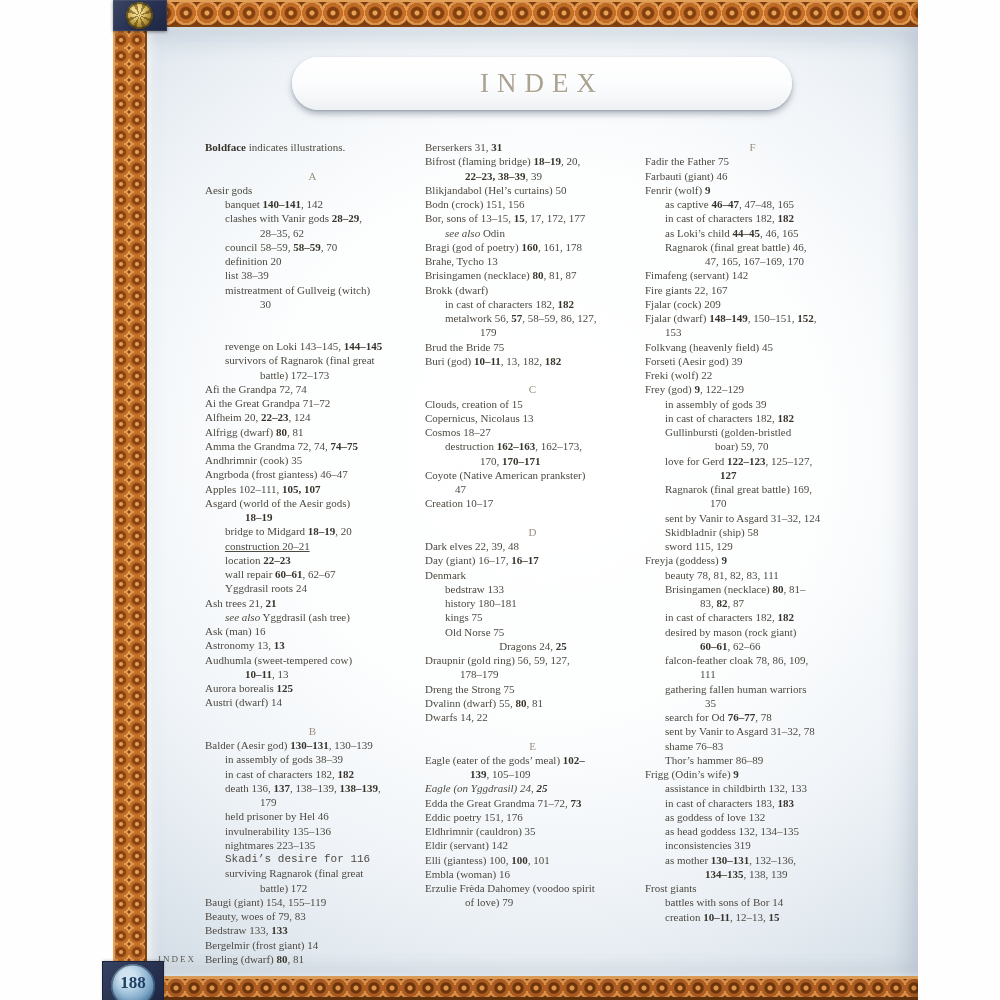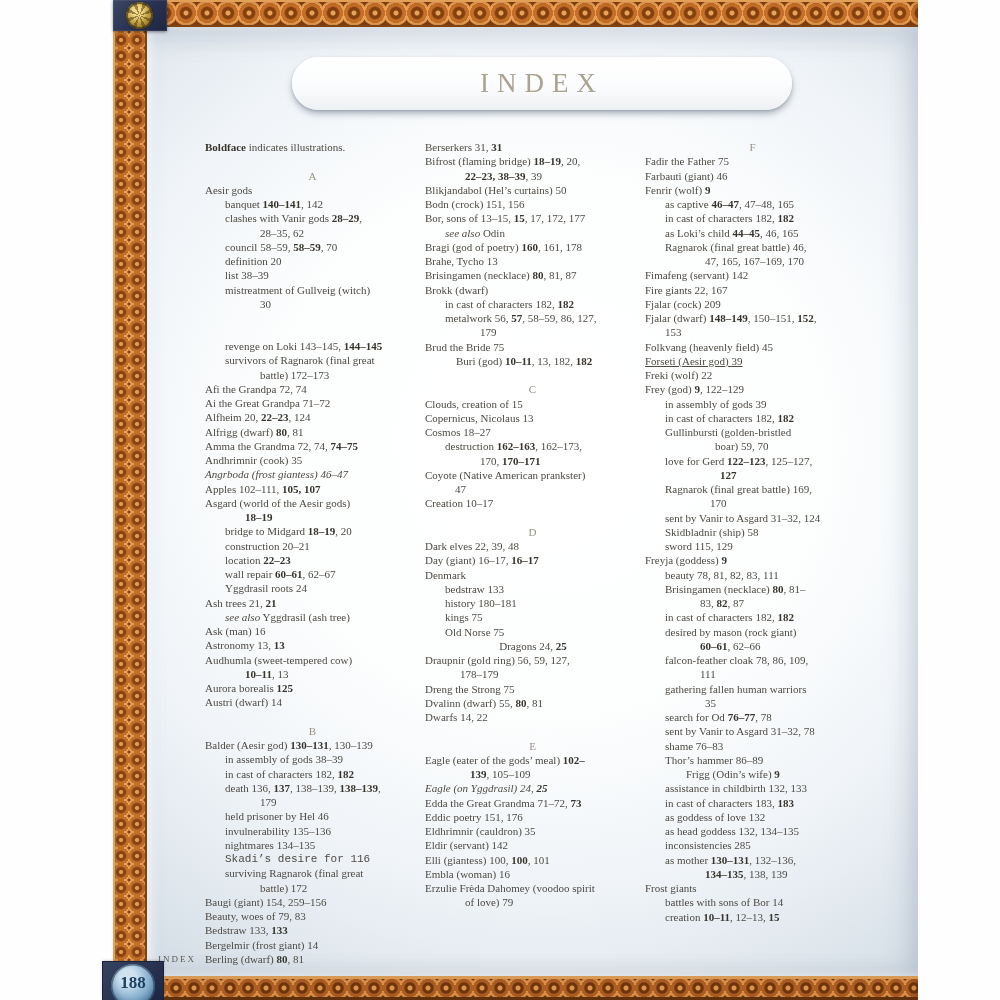--- a/index.html
+++ b/index.html
@@ -137,51 +137,51 @@
         <div class="ln t-c" style="padding-left: 55px;">30</div>
         <div class="ln t-s" style="padding-left: 20px; margin-top: 28px;">revenge on Loki 143–145, <b>144–145</b></div>
         <div class="ln t-s" style="padding-left: 20px;">survivors of Ragnarok (final great</div>
         <div class="ln t-c" style="padding-left: 55px;">battle) 172–173</div>
         <div class="ln t-e" style="padding-left: 0px;">Afi the Grandpa 72, 74</div>
         <div class="ln t-e" style="padding-left: 0px;">Ai the Great Grandpa 71–72</div>
         <div class="ln t-e" style="padding-left: 0px;">Alfheim 20, <b>22–23</b>, 124</div>
         <div class="ln t-e" style="padding-left: 0px;">Alfrigg (dwarf) <b>80</b>, 81</div>
         <div class="ln t-e" style="padding-left: 0px;">Amma the Grandma 72, 74, <b>74–75</b></div>
         <div class="ln t-e" style="padding-left: 0px;">Andhrimnir (cook) 35</div>
-        <div class="ln t-e" style="padding-left: 0px; font-style: italic;">Angrboda (frost giantess) 46–47</div>
+        <div class="ln t-e" style="padding-left: 0px;">Angrboda (frost giantess) 46–47</div>
         <div class="ln t-e" style="padding-left: 0px;">Apples 102–111, <b>105, 107</b></div>
         <div class="ln t-e" style="padding-left: 0px;">Asgard (world of the Aesir gods)</div>
         <div class="ln t-c" style="padding-left: 40px;"><b>18–19</b></div>
         <div class="ln t-s" style="padding-left: 20px;">bridge to Midgard <b>18–19</b>, 20</div>
-        <div class="ln t-s" style="padding-left: 20px;">construction 20–21</div>
+        <div class="ln t-s" style="padding-left: 20px; text-decoration: underline;">construction 20–21</div>
         <div class="ln t-s" style="padding-left: 20px;">location <b>22–23</b></div>
         <div class="ln t-s" style="padding-left: 20px;">wall repair <b>60–61</b>, 62–67</div>
         <div class="ln t-s" style="padding-left: 20px;">Yggdrasil roots 24</div>
         <div class="ln t-e" style="padding-left: 0px;">Ash trees 21, <b>21</b></div>
         <div class="ln t-s" style="padding-left: 20px;"><i>see also</i> Yggdrasil (ash tree)</div>
         <div class="ln t-e" style="padding-left: 0px;">Ask (man) 16</div>
         <div class="ln t-e" style="padding-left: 0px;">Astronomy 13, <b>13</b></div>
         <div class="ln t-e" style="padding-left: 0px;">Audhumla (sweet-tempered cow)</div>
         <div class="ln t-c" style="padding-left: 40px;"><b>10–11</b>, 13</div>
         <div class="ln t-e" style="padding-left: 0px;">Aurora borealis <b>125</b></div>
         <div class="ln t-e" style="padding-left: 0px;">Austri (dwarf) 14</div>
         <div class="ln t-b" style="padding-left: 0px;"></div>
         <div class="ln t-h">B</div>
         <div class="ln t-e" style="padding-left: 0px;">Balder (Aesir god) <b>130–131</b>, 130–139</div>
         <div class="ln t-s" style="padding-left: 20px;">in assembly of gods 38–39</div>
         <div class="ln t-s" style="padding-left: 20px;">in cast of characters 182, <b>182</b></div>
         <div class="ln t-s" style="padding-left: 20px;">death 136, <b>137</b>, 138–139, <b>138–139</b>,</div>
         <div class="ln t-c" style="padding-left: 55px;">179</div>
         <div class="ln t-s" style="padding-left: 20px;">held prisoner by Hel 46</div>
         <div class="ln t-s" style="padding-left: 20px;">invulnerability 135–136</div>
-        <div class="ln t-s" style="padding-left: 20px;">nightmares 134–135</div>
+        <div class="ln t-s" style="padding-left: 20px;">nightmares 223–135</div>
         <div class="ln t-s" style="padding-left: 20px; font-family: Liberation Mono, monospace;">Skadi’s desire for 116</div>
         <div class="ln t-s" style="padding-left: 20px;">surviving Ragnarok (final great</div>
         <div class="ln t-c" style="padding-left: 55px;">battle) 172</div>
-        <div class="ln t-e" style="padding-left: 0px;">Baugi (giant) 154, 259–156</div>
+        <div class="ln t-e" style="padding-left: 0px;">Baugi (giant) 154, 155–119</div>
         <div class="ln t-e" style="padding-left: 0px;">Beauty, woes of 79, 83</div>
         <div class="ln t-e" style="padding-left: 0px;">Bedstraw 133, <b>133</b></div>
         <div class="ln t-e" style="padding-left: 0px;">Bergelmir (frost giant) 14</div>
         <div class="ln t-e" style="padding-left: 0px;">Berling (dwarf) <b>80</b>, 81</div>
       </div>
     <div class="col col2">
         <div class="ln t-e" style="padding-left: 0px;">Berserkers 31, <b>31</b></div>
         <div class="ln t-e" style="padding-left: 0px;">Bifrost (flaming bridge) <b>18–19</b>, 20,</div>
         <div class="ln t-c" style="padding-left: 40px;"><b>22–23, 38–39</b>, 39</div>
         <div class="ln t-e" style="padding-left: 0px;">Blikjandabol (Hel’s curtains) 50</div>
@@ -189,21 +189,21 @@
         <div class="ln t-e" style="padding-left: 0px;">Bor, sons of 13–15, <b>15</b>, 17, 172, 177</div>
         <div class="ln t-s" style="padding-left: 20px;"><i>see also</i> Odin</div>
         <div class="ln t-e" style="padding-left: 0px;">Bragi (god of poetry) <b>160</b>, 161, 178</div>
         <div class="ln t-e" style="padding-left: 0px;">Brahe, Tycho 13</div>
         <div class="ln t-e" style="padding-left: 0px;">Brisingamen (necklace) <b>80</b>, 81, 87</div>
         <div class="ln t-e" style="padding-left: 0px;">Brokk (dwarf)</div>
         <div class="ln t-s" style="padding-left: 20px;">in cast of characters 182, <b>182</b></div>
         <div class="ln t-s" style="padding-left: 20px;">metalwork 56, <b>57</b>, 58–59, 86, 127,</div>
         <div class="ln t-c" style="padding-left: 55px;">179</div>
         <div class="ln t-e" style="padding-left: 0px;">Brud the Bride 75</div>
-        <div class="ln t-e" style="padding-left: 0px; margin-left: 31px;">Buri (god) <b>10–11</b>, 13, 182, <b>182</b></div>
+        <div class="ln t-e" style="padding-left: 0px;">Buri (god) <b>10–11</b>, 13, 182, <b>182</b></div>
         <div class="ln t-b" style="padding-left: 0px;"></div>
         <div class="ln t-h">C</div>
         <div class="ln t-e" style="padding-left: 0px;">Clouds, creation of 15</div>
         <div class="ln t-e" style="padding-left: 0px;">Copernicus, Nicolaus 13</div>
         <div class="ln t-e" style="padding-left: 0px;">Cosmos 18–27</div>
         <div class="ln t-s" style="padding-left: 20px;">destruction <b>162–163</b>, 162–173,</div>
         <div class="ln t-c" style="padding-left: 55px;">170, <b>170–171</b></div>
         <div class="ln t-e" style="padding-left: 0px;">Coyote (Native American prankster)</div>
         <div class="ln t-c" style="padding-left: 30px;">47</div>
         <div class="ln t-e" style="padding-left: 0px;">Creation 10–17</div>
@@ -245,21 +245,21 @@
         <div class="ln t-s" style="padding-left: 20px;">in cast of characters 182, <b>182</b></div>
         <div class="ln t-s" style="padding-left: 20px;">as Loki’s child <b>44–45</b>, 46, 165</div>
         <div class="ln t-s" style="padding-left: 20px;">Ragnarok (final great battle) 46,</div>
         <div class="ln t-c" style="padding-left: 60px;">47, 165, 167–169, 170</div>
         <div class="ln t-e" style="padding-left: 0px;">Fimafeng (servant) 142</div>
         <div class="ln t-e" style="padding-left: 0px;">Fire giants 22, 167</div>
         <div class="ln t-e" style="padding-left: 0px;">Fjalar (cock) 209</div>
         <div class="ln t-e" style="padding-left: 0px;">Fjalar (dwarf) <b>148–149</b>, 150–151, <b>152</b>,</div>
         <div class="ln t-c" style="padding-left: 20px;">153</div>
         <div class="ln t-e" style="padding-left: 0px;">Folkvang (heavenly field) 45</div>
-        <div class="ln t-e" style="padding-left: 0px; text-decoration: underline;">Forseti (Aesir god) 39</div>
+        <div class="ln t-e" style="padding-left: 0px;">Forseti (Aesir god) 39</div>
         <div class="ln t-e" style="padding-left: 0px;">Freki (wolf) 22</div>
         <div class="ln t-e" style="padding-left: 0px;">Frey (god) <b>9</b>, 122–129</div>
         <div class="ln t-s" style="padding-left: 20px;">in assembly of gods 39</div>
         <div class="ln t-s" style="padding-left: 20px;">in cast of characters 182, <b>182</b></div>
         <div class="ln t-s" style="padding-left: 20px;">Gullinbursti (golden-bristled</div>
         <div class="ln t-c" style="padding-left: 70px;">boar) 59, 70</div>
         <div class="ln t-s" style="padding-left: 20px;">love for Gerd <b>122–123</b>, 125–127,</div>
         <div class="ln t-c" style="padding-left: 75px;"><b>127</b></div>
         <div class="ln t-s" style="padding-left: 20px;">Ragnarok (final great battle) 169,</div>
         <div class="ln t-c" style="padding-left: 65px;">170</div>
@@ -274,26 +274,26 @@
         <div class="ln t-s" style="padding-left: 20px;">desired by mason (rock giant)</div>
         <div class="ln t-c" style="padding-left: 55px;"><b>60–61</b>, 62–66</div>
         <div class="ln t-s" style="padding-left: 20px;">falcon-feather cloak 78, 86, 109,</div>
         <div class="ln t-c" style="padding-left: 55px;">111</div>
         <div class="ln t-s" style="padding-left: 20px;">gathering fallen human warriors</div>
         <div class="ln t-c" style="padding-left: 60px;">35</div>
         <div class="ln t-s" style="padding-left: 20px;">search for Od <b>76–77</b>, 78</div>
         <div class="ln t-s" style="padding-left: 20px;">sent by Vanir to Asgard 31–32, 78</div>
         <div class="ln t-s" style="padding-left: 20px;">shame 76–83</div>
         <div class="ln t-s" style="padding-left: 20px;">Thor’s hammer 86–89</div>
-        <div class="ln t-e" style="padding-left: 0px; margin-left: 41px;">Frigg (Odin’s wife) <b>9</b></div>
+        <div class="ln t-e" style="padding-left: 0px;">Frigg (Odin’s wife) <b>9</b></div>
         <div class="ln t-s" style="padding-left: 20px;">assistance in childbirth 132, 133</div>
         <div class="ln t-s" style="padding-left: 20px;">in cast of characters 183, <b>183</b></div>
         <div class="ln t-s" style="padding-left: 20px;">as goddess of love 132</div>
         <div class="ln t-s" style="padding-left: 20px;">as head goddess 132, 134–135</div>
-        <div class="ln t-s" style="padding-left: 20px;">inconsistencies 285</div>
+        <div class="ln t-s" style="padding-left: 20px;">inconsistencies 319</div>
         <div class="ln t-s" style="padding-left: 20px;">as mother <b>130–131</b>, 132–136,</div>
         <div class="ln t-c" style="padding-left: 60px;"><b>134–135</b>, 138, 139</div>
         <div class="ln t-e" style="padding-left: 0px;">Frost giants</div>
         <div class="ln t-s" style="padding-left: 20px;">battles with sons of Bor 14</div>
         <div class="ln t-s" style="padding-left: 20px;">creation <b>10–11</b>, 12–13, <b>15</b></div>
       </div>
 
     <div class="footer-label">INDEX</div>
 
     <div class="badge-square">

